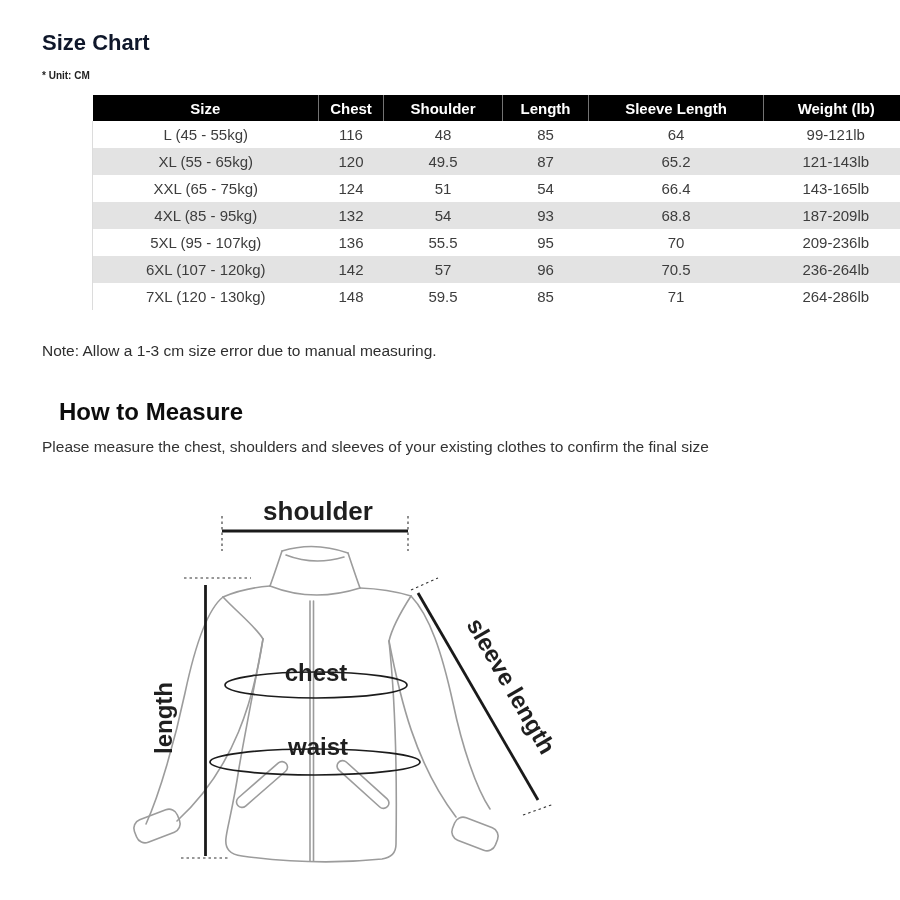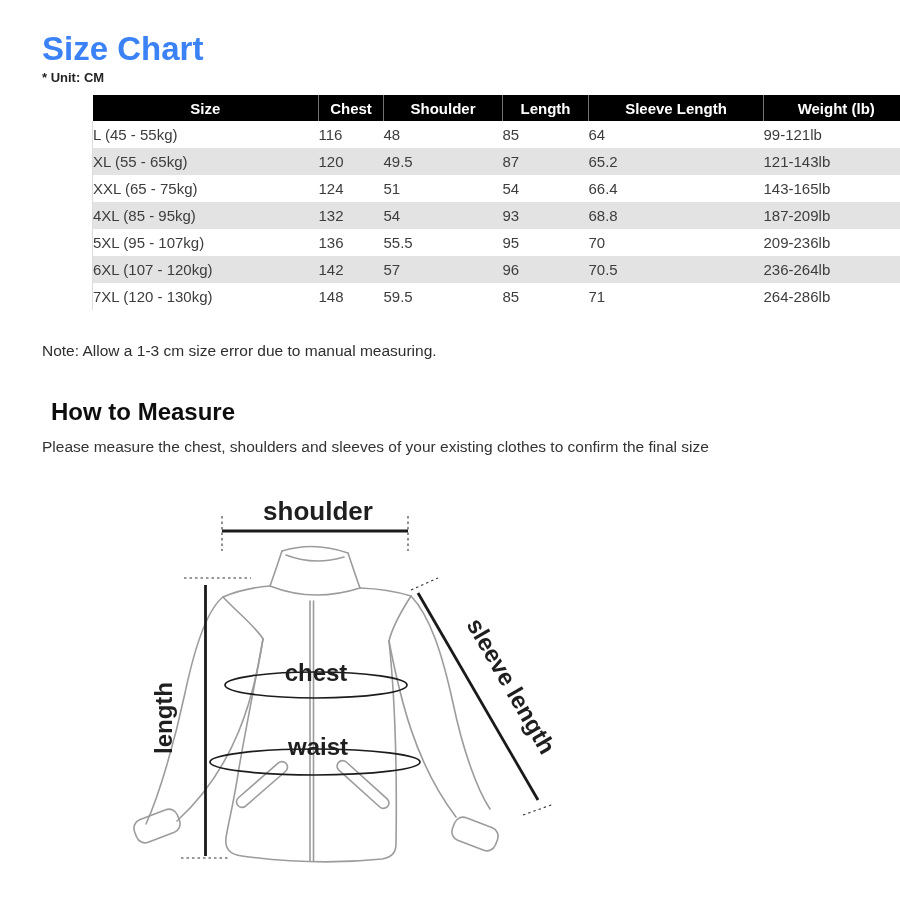--- a/index.html
+++ b/index.html
@@ -4,51 +4,51 @@
 <style>
   html,body { margin:0; padding:0; }
   body {
     width:900px; height:900px; position:relative;
     background:#ffffff; color:#1a1a1a;
     font-family:"Liberation Sans", sans-serif;
     overflow:hidden;
   }
   .size-chart-title {
     position:absolute; left:42px; top:30px;
-    font-size:33px; font-weight:bold; color:#3b82f6;
+    font-size:22px; font-weight:bold; color:#0f172a;
   }
   .unit-note {
     position:absolute; left:42px; top:70px;
-    font-size:13px; font-weight:bold; color:#222;
+    font-size:10px; font-weight:bold; color:#222;
   }
   table.size-table {
     position:absolute; left:52px; top:95px; width:816px;
     border-collapse:collapse; table-layout:fixed;
     font-size:15px;
     margin-left:40px;
   }
   table.size-table thead th {
     background:#000000; color:#ffffff; font-weight:bold;
     height:26px; padding:0; text-align:center;
     border-left:1px solid rgba(255,255,255,0.45);
   }
   table.size-table thead th:first-child { border-left:none; }
   table.size-table tbody td {
-    height:27px; padding:0; text-align:left; color:#3d3d3d;
+    height:27px; padding:0; text-align:center; color:#3d3d3d;
     background:#ffffff;
   }
   table.size-table tbody tr:nth-child(even) td { background:#e3e3e3; }
   table.size-table tbody td:first-child { border-left:1px solid #dcdcdc; }
   table.size-table tbody td:last-child { border-right:1px solid #a21caf; }
   .measurement-note {
     position:absolute; left:42px; top:342px;
     font-size:15.5px; color:#2e2e2e;
   }
   .how-to-measure-title {
-    position:absolute; left:51px; top:398px;
+    position:absolute; left:59px; top:398px;
     font-size:24px; font-weight:bold; color:#0d0d0d;
   }
   .how-to-measure-description {
     position:absolute; left:42px; top:438px;
     font-size:15.5px; color:#333333;
   }
   svg.jacket-diagram {
     position:absolute; left:120px; top:478px;
     width:480px; height:415px;
   }

